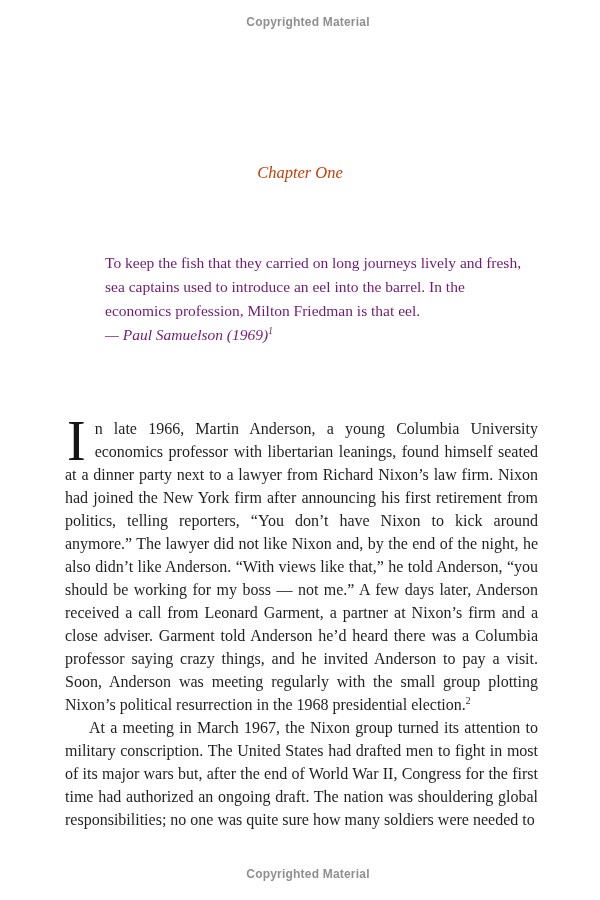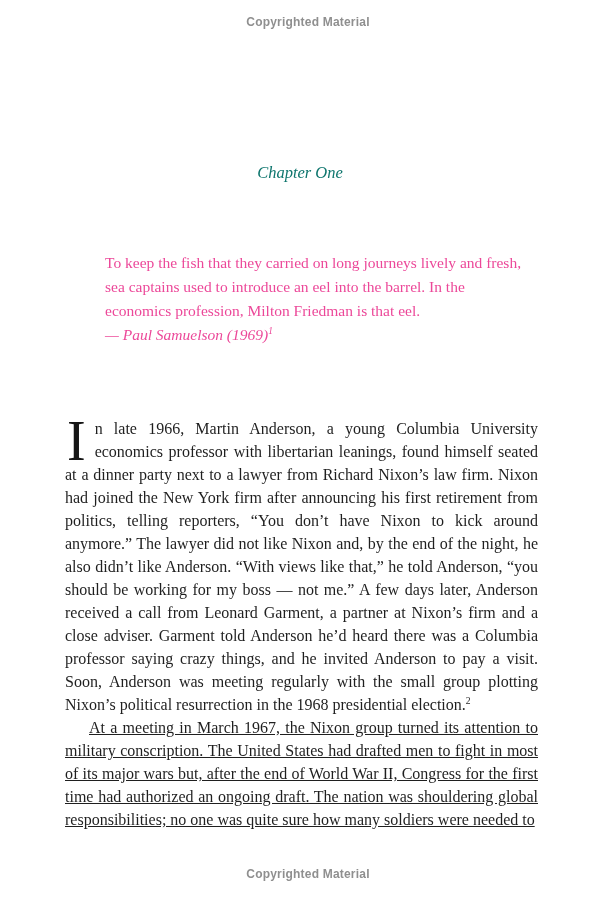--- a/index.html
+++ b/index.html
@@ -32,21 +32,21 @@
   .copyright.bottom { top: 867px; }
 
   .chapter-label {
     position: absolute;
     top: 163px;
     left: 0;
     width: 100%;
     text-align: center;
     font-style: italic;
     font-size: 16.5px;
-    color: #0f766e;
+    color: #c2410c;
   }
   .chapter-title {
     position: absolute;
     top: 197px;
     left: 0;
     width: 100%;
     text-align: center;
     font-size: 25px;
     font-weight: normal;
     letter-spacing: 0.8px;
@@ -54,41 +54,41 @@
     margin: 0;
   }
 
   .epigraph {
     position: absolute;
     left: 105px;
     top: 251px;
     width: 428px;
     font-size: 15.5px;
     line-height: 24px;
-    color: #ec4899;
+    color: #701a75;
   }
   .epigraph-text { margin: 0; }
   .epigraph-attribution {
     margin: 0;
     text-align: left;
     font-style: italic;
   }
 
   .body-text {
     position: absolute;
     left: 65px;
     top: 417px;
     width: 473px;
     font-size: 16px;
     line-height: 23px;
     text-align: justify;
     color: #1f1f1f;
   }
   .para { margin: 0; }
-  .para.indent { text-indent: 24px; text-decoration: underline; }
+  .para.indent { text-indent: 24px; }
 
   .dropcap {
     float: left;
     font-size: 56px;
     line-height: 44px;
     padding: 2px 9px 0 2px;
     color: #161616;
   }
 
   sup.note {

